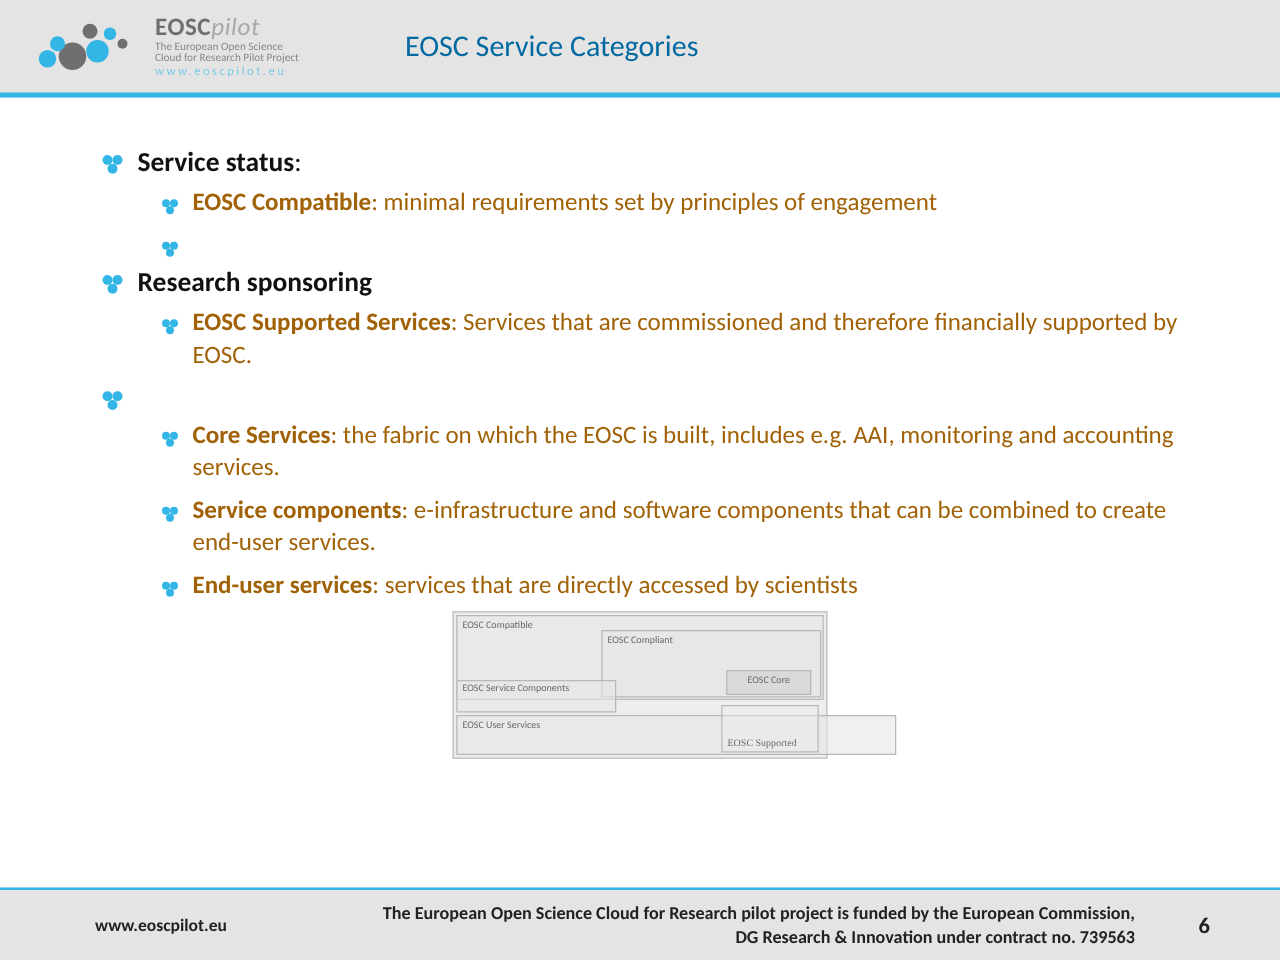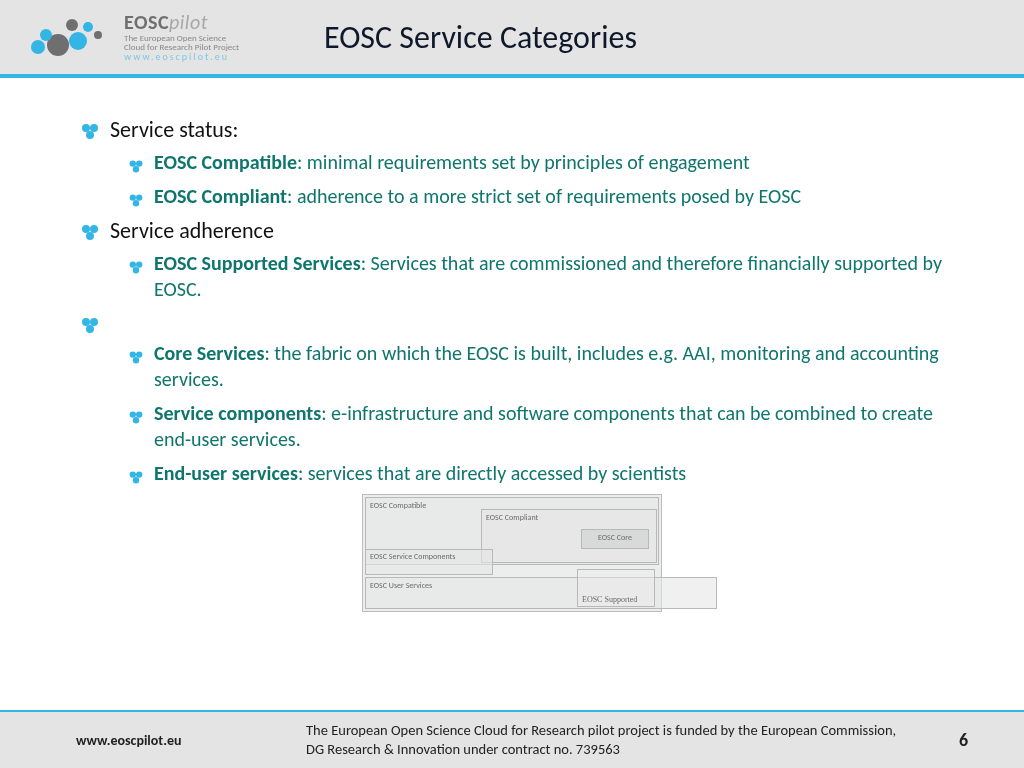--- a/index.html
+++ b/index.html
@@ -33,45 +33,45 @@
   }
   .logo-text {
     margin-left: 6px;
     line-height: 1.05;
   }
   .logo-line1 { font-size: 20px; font-weight: 700; color: #6f6f6f; letter-spacing: 0.5px; }
   .logo-line1 .pilot { color: #a8a8a8; font-weight: 400; font-style: italic; }
   .logo-line2 { font-size: 9px; color: #888; }
   .logo-url { font-size: 10px; color: #7cc9e6; letter-spacing: 2px; }
   .slide-title {
-    font-size: 32px;
+    font-size: 24px;
     font-weight: 400;
-    color: #0f172a;
+    color: #0369a1;
     margin-left: 14px;
   }
   .content {
     padding: 38px 80px 0 80px;
   }
   .top-item {
     margin-bottom: 8px;
   }
   .top-head {
     display: flex;
     align-items: flex-start;
     font-size: 22px;
     color: #111;
     margin-bottom: 6px;
   }
-  .top-head .label { font-weight: 400; margin-top: 16px; }
+  .top-head .label { font-weight: 700; margin-top: 16px; }
   .sub-list { padding-left: 48px; }
   .sub-item {
     display: flex;
     align-items: flex-start;
     font-size: 20px;
-    color: #0f766e;
+    color: #a16207;
     margin-bottom: 8px;
     line-height: 1.3;
   }
   .sub-item .label { font-weight: 700; white-space: nowrap; }
   .sub-item .desc { }
   .bullet-icon {
     width: 20px;
     height: 20px;
     flex-shrink: 0;
     margin-right: 10px;
@@ -107,21 +107,21 @@
     height: 58px;
     background: #e4e4e4;
     border-top: 2px solid #33b5e5;
     display: flex;
     align-items: center;
     padding: 0 56px 0 76px;
     font-size: 14px;
     color: #222;
   }
   .footer-url { font-weight: 700; width: 210px; }
-  .footer-text { font-weight: 400; flex: 1; line-height: 1.3; font-size: 14.5px; padding: 0 20px; }
+  .footer-text { font-weight: 700; flex: 1; line-height: 1.3; font-size: 14.5px; padding: 0 20px; text-align: right; }
   .footer-page { font-weight: 700; font-size: 18px; width: 40px; text-align: right; }
 </style>
 </head>
 <body>
 
 <div class="header">
   <div class="logo-area">
     <div class="logo-graphic">
       <svg viewBox="0 0 90 60" width="90" height="60">
         <circle cx="30" cy="38" r="11" fill="#6f6f6f"></circle>
@@ -166,33 +166,32 @@
               <circle cx="10" cy="14" r="4" fill="#33b5e5"></circle>
             </svg></span>
         <span><span class="label">EOSC Compatible</span><span class="desc">: minimal requirements set by principles of engagement</span></span>
       </div>
       <div class="sub-item">
         <span class="bullet-icon-sm"><svg viewBox="0 0 20 20">
               <circle cx="6" cy="7" r="4" fill="#33b5e5"></circle>
               <circle cx="14" cy="7" r="4" fill="#33b5e5"></circle>
               <circle cx="10" cy="14" r="4" fill="#33b5e5"></circle>
             </svg></span>
-        <span><span class="label">EOSC Compliant</span><span class="desc">: adherence to a more strict set of requirements posed by EOSC</span></span>
       </div>
     </div>
   </div>
 
   <div class="top-item">
     <div class="top-head">
       <span class="bullet-icon"><svg viewBox="0 0 20 20">
             <circle cx="6" cy="7" r="4" fill="#33b5e5"></circle>
             <circle cx="14" cy="7" r="4" fill="#33b5e5"></circle>
             <circle cx="10" cy="14" r="4" fill="#33b5e5"></circle>
           </svg></span>
-      <span><span class="label">Service adherence</span></span>
+      <span><span class="label">Research sponsoring</span></span>
     </div>
     <div class="sub-list">
       <div class="sub-item">
         <span class="bullet-icon-sm"><svg viewBox="0 0 20 20">
               <circle cx="6" cy="7" r="4" fill="#33b5e5"></circle>
               <circle cx="14" cy="7" r="4" fill="#33b5e5"></circle>
               <circle cx="10" cy="14" r="4" fill="#33b5e5"></circle>
             </svg></span>
         <span><span class="label">EOSC Supported Services</span><span class="desc">: Services that are commissioned and therefore financially supported by EOSC.</span></span>
       </div>
@@ -235,21 +234,21 @@
     </div>
   </div>
 
   <div class="diagram">
     <div class="box" style="left:2px; top:2px; width:294px; height:68px;">
       <span>EOSC Compatible</span>
     </div>
     <div class="box" style="left:118px; top:14px; width:176px; height:54px;">
       <span>EOSC Compliant</span>
     </div>
-    <div class="box" style="left:218px; top:34px; width:68px; height:20px; background:#d8dada; text-align:center;">
+    <div class="box" style="left:218px; top:46px; width:68px; height:20px; background:#d8dada; text-align:center;">
       <span>EOSC Core</span>
     </div>
     <div class="box" style="left:2px; top:54px; width:128px; height:26px; line-height:1.1;">
       <span>EOSC Service Components</span>
     </div>
     <div class="box" style="left:2px; top:82px; width:352px; height:32px;">
       <span>EOSC User Services</span>
     </div>
     <div class="box" style="left:214px; top:74px; width:78px; height:38px; border-style:solid; background:rgba(235,235,235,0.5);">
       <div style="position:absolute; bottom:2px; left:4px;font-family:Liberation Serif, serif;">EOSC Supported</div>

